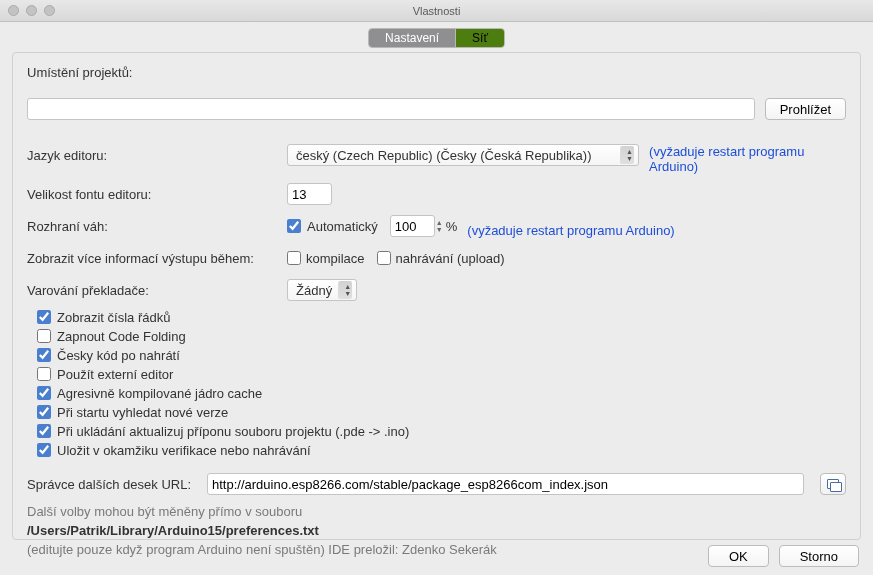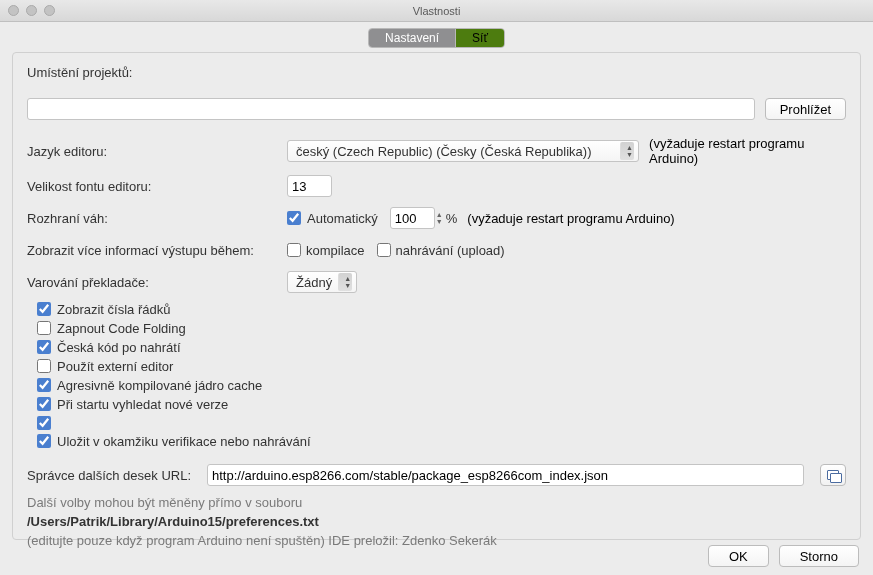--- a/index.html
+++ b/index.html
@@ -158,21 +158,21 @@
     }
     .inline-cks {
       display: flex;
       gap: 12px;
     }
     .inline-cks label {
       display: flex;
       align-items: center;
       gap: 5px;
     }
-    .hint { color: #000000; margin-left: 10px; }
+    .hint { color: #1d4ed8; margin-left: 10px; margin-top: 8px; }
     .section-gap { height: 10px; }
     .gray { color: #7a7a7a; }
     .urls-row input[type="text"] {
       flex: 1;
       height: 22px;
       border: 1px solid #c4c4c4;
       border-radius: 3px;
       background: #fff;
       padding: 0 4px;
       font-size: 13px;
@@ -298,36 +298,37 @@
       <div class="checkbox-row">
         <input type="checkbox" checked="" style="">
         <span>Zobrazit čísla řádků</span>
       </div>
       <div class="checkbox-row">
         <input type="checkbox" style="">
         <span>Zapnout Code Folding</span>
       </div>
       <div class="checkbox-row">
         <input type="checkbox" checked="" style="">
-        <span>Česká kód po nahrátí</span>
+        <span>Česky kód po nahrátí</span>
       </div>
       <div class="checkbox-row">
         <input type="checkbox" style="">
         <span>Použít externí editor</span>
       </div>
       <div class="checkbox-row">
         <input type="checkbox" checked="" style="">
         <span>Agresivně kompilované jádro cache</span>
       </div>
       <div class="checkbox-row">
         <input type="checkbox" checked="" style="">
         <span>Při startu vyhledat nové verze</span>
       </div>
       <div class="checkbox-row">
         <input type="checkbox" checked="" style="">
+        <span>Při ukládání aktualizuj příponu souboru projektu (.pde -&gt; .ino)</span>
       </div>
       <div class="checkbox-row">
         <input type="checkbox" checked="" style="">
         <span>Uložit v okamžiku verifikace nebo nahrávání</span>
       </div>
     </div>
 
   <div class="section-gap"></div>
 
   <div class="row urls-row" style="gap:16px;">

